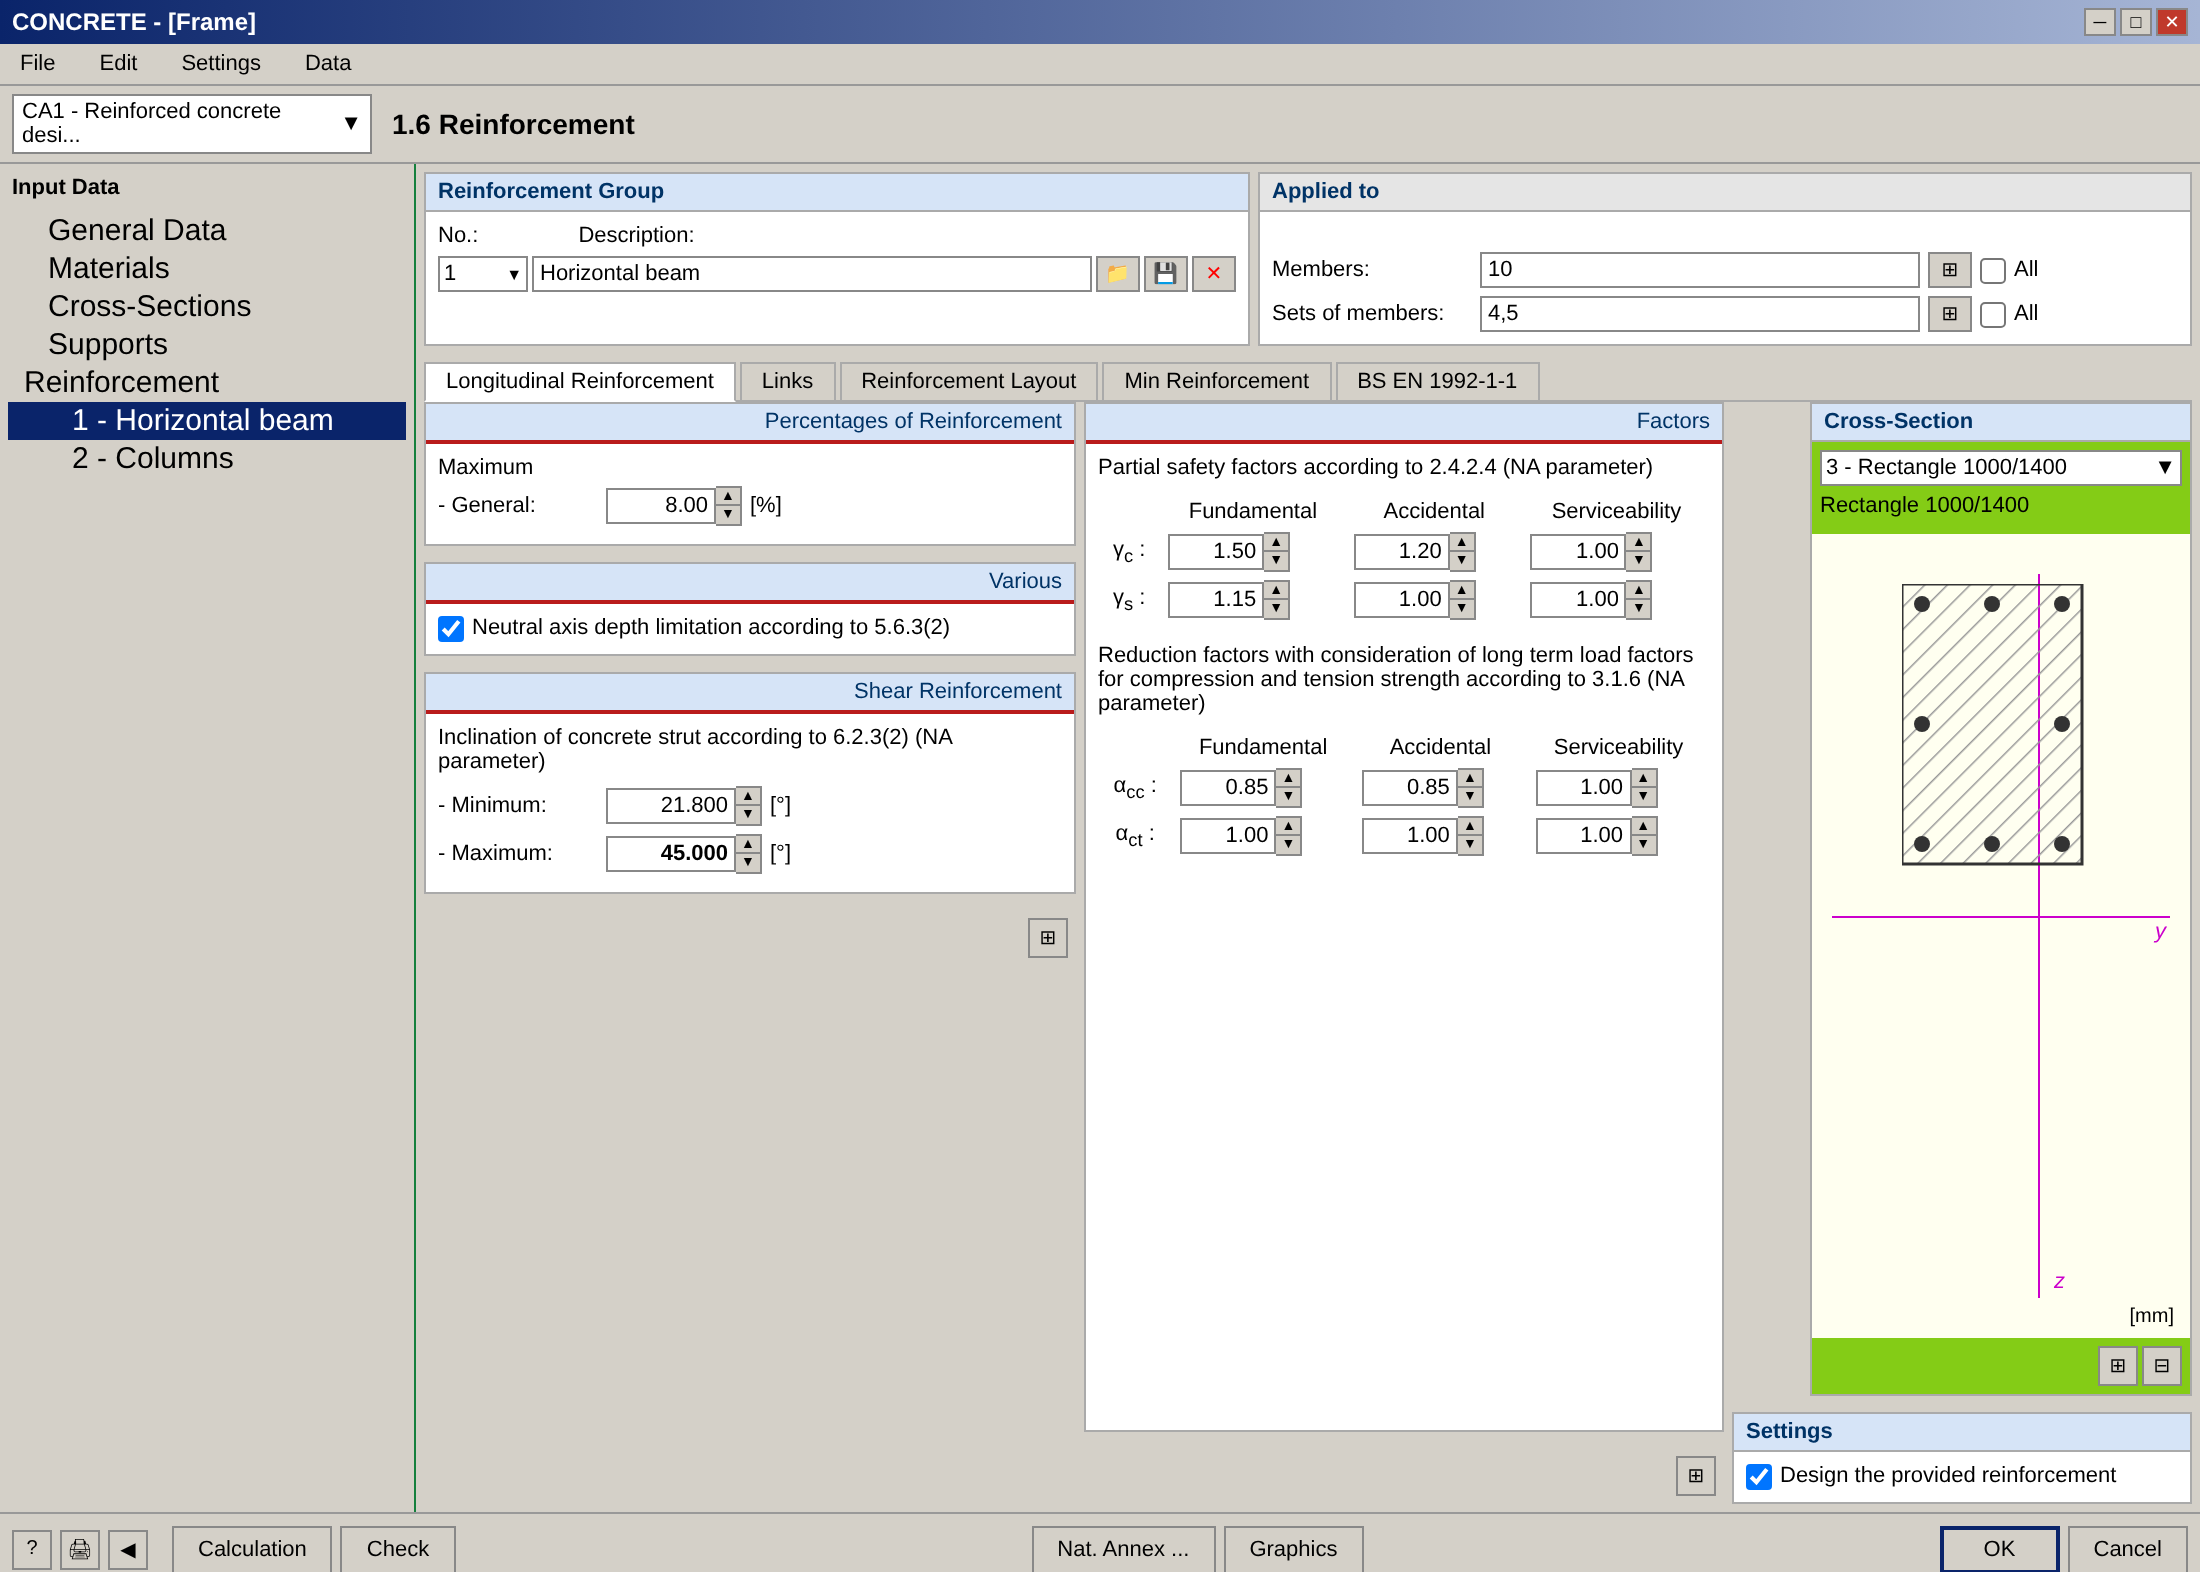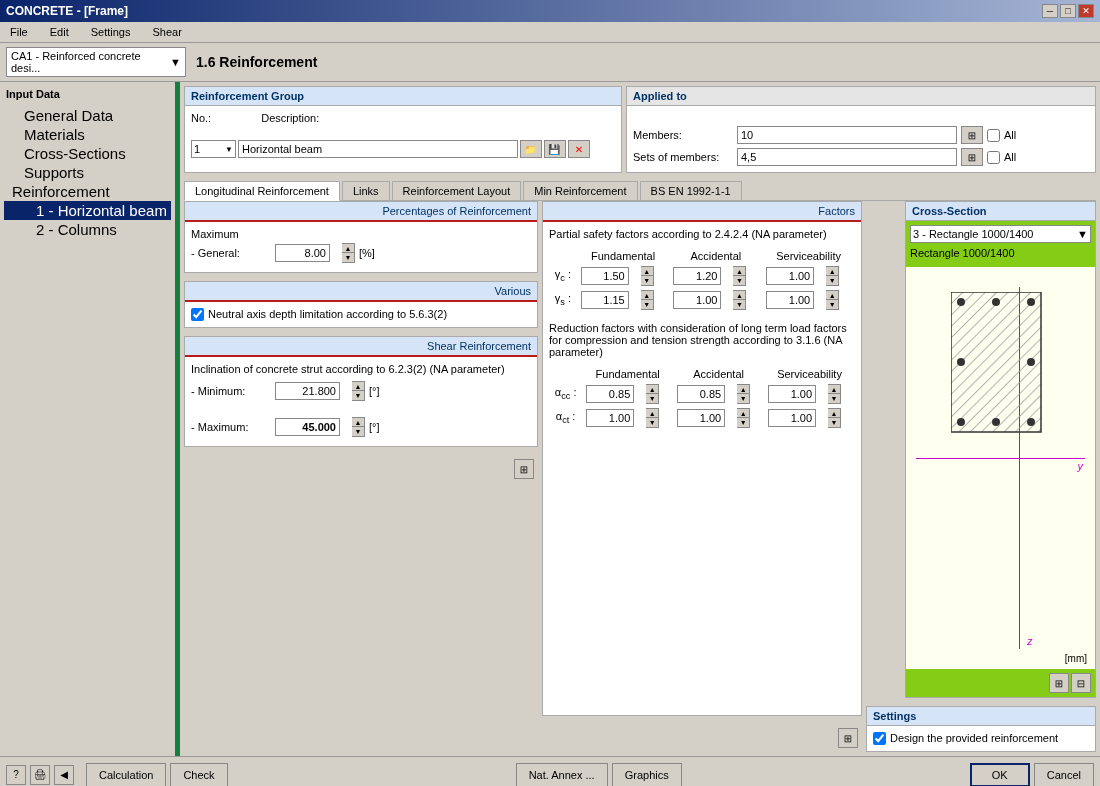--- a/index.html
+++ b/index.html
@@ -35,23 +35,23 @@
       gap: 10px;
     }
     .menu-item {
       padding: 2px 6px;
       cursor: pointer;
       font-size: 11px;
     }
 
     
     .sidebar {
-      width: 180px;
-      background: #d4d0c8;
-      border-right: 5px solid #15803d;
+      width: 208px;
+      background: #d4d0c8;
+      border-right: 1px solid #15803d;
       padding: 4px;
       flex-shrink: 0;
     }
     .sidebar-header {
       font-weight: bold;
       font-size: 11px;
       margin-bottom: 4px;
       padding: 2px;
     }
     .sidebar-item {
@@ -144,21 +144,20 @@
       background: white;
       padding: 1px 3px;
       font-size: 11px;
       height: 18px;
     }
 
     
     .spinner-wrap {
       display: flex;
       align-items: center;
-      gap: 12px;
     }
     .spinner-input {
       border: 1px solid #888;
       background: white;
       padding: 1px 3px;
       font-size: 11px;
       height: 18px;
       width: 55px;
       text-align: right;
     }
@@ -364,21 +363,21 @@
     <div class="title-btn">─</div>
     <div class="title-btn">□</div>
     <div class="title-btn close">✕</div>
   </div>
 </div>
 
 <div class="menu-bar">
   <span class="menu-item">File</span>
   <span class="menu-item">Edit</span>
   <span class="menu-item">Settings</span>
-  <span class="menu-item">Shear</span>
+  <span class="menu-item">Data</span>
 </div>
 
 <div class="top-bar">
   <div class="dropdown-selector">
     <span>CA1 - Reinforced concrete desi...</span>
     <span>▼</span>
   </div>
   <span class="section-title">1.6 Reinforcement</span>
 </div>
 
@@ -394,21 +393,21 @@
     <div class="sidebar-item level3 selected">1 - Horizontal beam</div>
     <div class="sidebar-item level3">2 - Columns</div>
   </div>
 
   <div style="flex:1; display:flex; flex-direction:column; padding:4px; background:#d4d0c8; overflow:hidden;">
 
     <div style="display:flex; gap:4px; margin-bottom:4px;">
 
       <div class="rg-panel" style="flex:1;">
         <div class="rg-title">Reinforcement Group</div>
-        <div style="display:flex; align-items:flex-end; gap:10px; margin-bottom:16px;">
+        <div style="display:flex; align-items:flex-end; gap:10px; margin-bottom:4px;">
           <span>No.:</span>
           <span style="margin-left:40px;">Description:</span>
         </div>
         <div style="display:flex; align-items:center; gap:2px;">
           <div class="select-box" style="width:45px;">
             <span>1</span>
             <span class="select-arrow">▼</span>
           </div>
           <input class="form-input" style="width: 280px;" value="Horizontal beam">
           <div class="icon-btn">📁</div>
@@ -486,21 +485,21 @@
               <span style="min-width:80px;">- Minimum:</span>
               <div class="spinner-wrap">
                 <input class="spinner-input" style="width: 65px;" value="21.800">
                 <div class="spinner-btns">
                   <button class="spinner-btn">▲</button>
                   <button class="spinner-btn">▼</button>
                 </div>
               </div>
               <span>[°]</span>
             </div>
-            <div class="form-row" style="margin-top:16px;">
+            <div class="form-row" style="margin-top:4px;">
               <span style="min-width:80px;">- Maximum:</span>
               <div class="spinner-wrap">
                 <input class="spinner-input" style="width: 65px; font-weight: bold;" value="45.000">
                 <div class="spinner-btns">
                   <button class="spinner-btn">▲</button>
                   <button class="spinner-btn">▼</button>
                 </div>
               </div>
               <span>[°]</span>
             </div>

